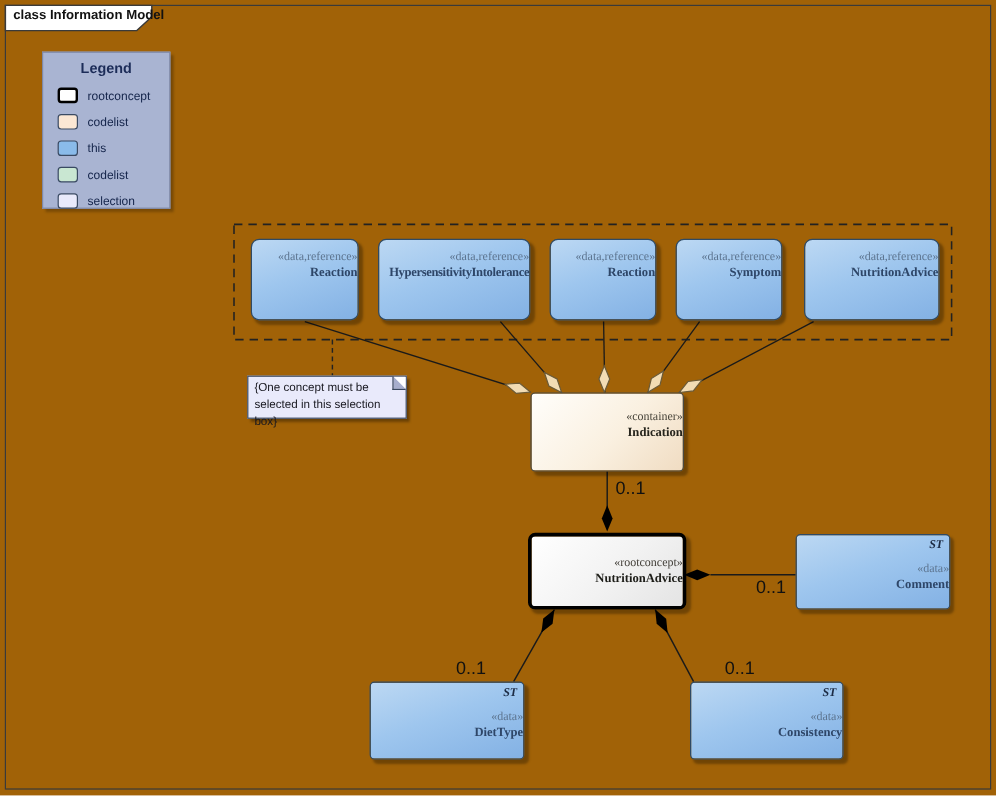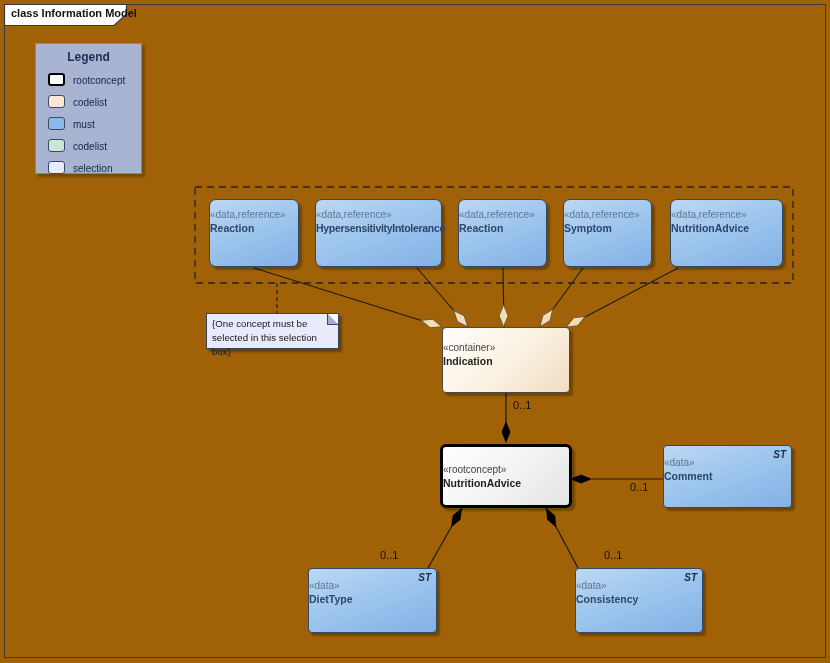--- a/index.html
+++ b/index.html
@@ -12,22 +12,22 @@
   
   .legend{position:absolute;left:35px;top:43px;width:105px;height:129px;background:#a9b4d2;
     border:1px solid #7e88a6;box-shadow:3px 3px 2px rgba(0,0,0,0.25);}
   .legend-title{text-align:center;font-size:12px;font-weight:bold;color:#1c2c58;margin-top:6px;}
   .legend-row{display:flex;align-items:flex-end;gap:8px;margin:8px 0 0 12px;height:14px;}
   .swatch{width:17px;height:13px;border:1px solid #3a4a63;border-radius:3px;box-sizing:border-box;flex:0 0 17px;}
   .swatch-root{border:2px solid #000;}
   .legend-label{font-size:10px;color:#14244a;}
 
   
-  .cls{position:absolute;box-sizing:border-box;text-align:left;
-    box-shadow:3px 3px 2px rgba(0,0,0,0.3);}
+  .cls{position:absolute;box-sizing:border-box;text-align:right;
+    box-shadow:3px 3px 2px rgba(0,0,0,0.3);font-family:Liberation Serif, serif;}
   .cls .st{font-size:10px;display:block;line-height:13px;}
   .cls .nm{font-size:10.5px;font-weight:bold;display:block;line-height:14px;white-space:nowrap;}
   .blue{background:linear-gradient(160deg,#bcd8f3 0%,#9ec6ee 45%,#83b1e4 100%);
     border:1px solid #2e4a66;border-radius:7px;}
   .blue .st{color:#5d7590;}
   .blue .nm{color:#2e4668;}
   .sq{border-radius:4px;}
   .tight{font-size:9.5px;letter-spacing:-0.3px;}
   .marker{position:absolute;top:3px;right:5px;font-size:10px;font-style:italic;font-weight:bold;color:#1c2b44;}
 
@@ -37,31 +37,31 @@
   .container-box .nm{color:#26241c;}
 
   .root-box{background:linear-gradient(135deg,#ffffff 0%,#f2f2f2 55%,#e4e4e4 100%);
     border:3px solid #000;border-radius:6px;}
   .root-box .st{color:#44403a;}
   .root-box .nm{color:#1d1d18;}
 
   .pad-top-sm{padding-top:8px;}
   .pad-top-md{padding-top:13px;}
   .pad-top-lg{padding-top:16px;}
-  .pad-top-xl{padding-top:10px;}
+  .pad-top-xl{padding-top:22px;}
 
   
   .note{position:absolute;left:206px;top:313px;width:133px;height:36px;background:#e9eafb;
     border:1px solid #39475e;box-shadow:3px 3px 2px rgba(0,0,0,0.35);box-sizing:border-box;
     font-size:9.7px;color:#17171f;line-height:14px;text-align:left;padding:3px 2px 2px 5px;}
   .note .fold{position:absolute;top:0;right:0;width:11px;height:11px;
     background:linear-gradient(to bottom left,#ffffff 48%,#a7aecd 52%);
     border-left:1px solid #39475e;border-bottom:1px solid #39475e;box-sizing:border-box;}
 
-  .mult{position:absolute;font-size:11px;color:#111;text-align:right;}
+  .mult{position:absolute;font-size:15px;color:#111;text-align:right;}
 </style>
 </head>
 <body>
 
 <div id="stage">
 
   <svg id="wires" xmlns="http://www.w3.org/2000/svg" width="830" height="663" viewBox="0 0 830 663">
 
     <rect x="4.5" y="4.5" width="821" height="653" fill="none" stroke="#3a3a3a" stroke-width="1"></rect>
     <path d="M4.5 4.5 L126.5 4.5 L126.5 14 L114 25.5 L4.5 25.5 Z" fill="#ffffff" stroke="#3a3a3a" stroke-width="1.2"></path>
@@ -104,21 +104,21 @@
     <div class="legend-row">
       <span class="swatch swatch-root" style="background: rgb(255, 255, 255);"></span>
       <span class="legend-label">rootconcept</span>
     </div>
     <div class="legend-row">
       <span class="swatch" style="background: rgb(251, 231, 212);"></span>
       <span class="legend-label">codelist</span>
     </div>
     <div class="legend-row">
       <span class="swatch" style="background: rgb(138, 187, 234);"></span>
-      <span class="legend-label">must</span>
+      <span class="legend-label">this</span>
     </div>
     <div class="legend-row">
       <span class="swatch" style="background: rgb(201, 231, 210);"></span>
       <span class="legend-label">codelist</span>
     </div>
     <div class="legend-row">
       <span class="swatch" style="background: rgb(233, 234, 251);"></span>
       <span class="legend-label">selection</span>
     </div>
   </div>

